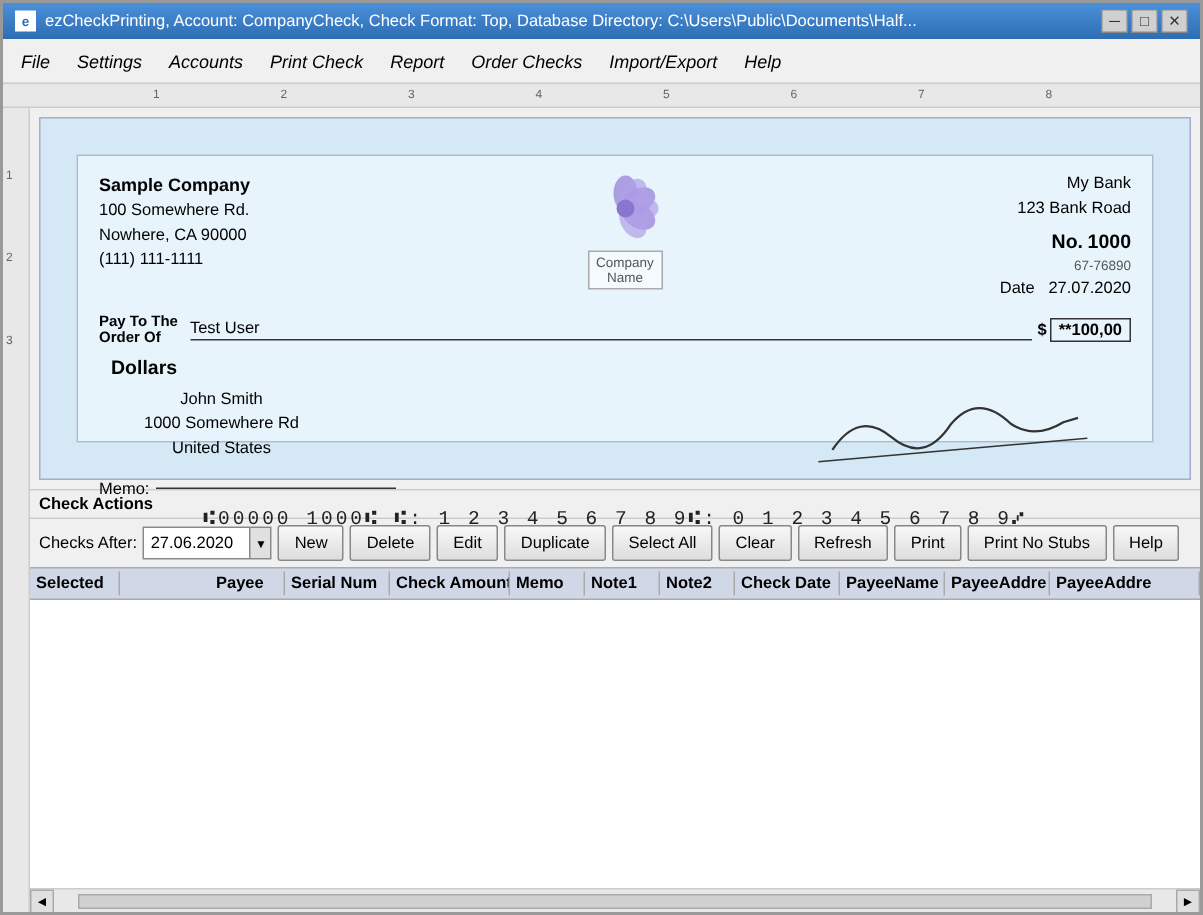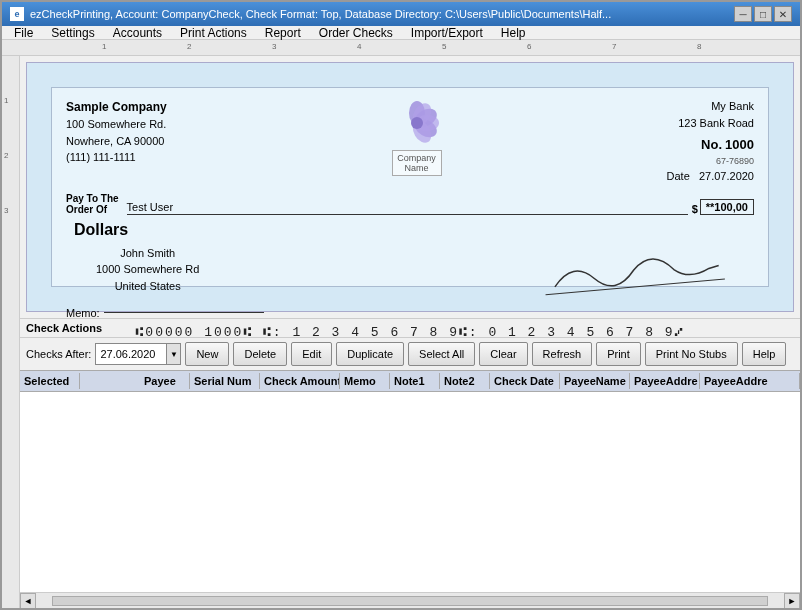--- a/index.html
+++ b/index.html
@@ -62,22 +62,23 @@
       cursor: pointer;
       color: #333;
     }
     .menu-bar {
       background: #f0f0f0;
       border-bottom: 1px solid #ccc;
       padding: 2px 4px;
       display: flex;
       gap: 2px;
       flex-shrink: 0;
-      height: 14px;
-      align-items: center;
+      height: 30px;
+      align-items: center;
+      font-style: italic;
     }
     .menu-item {
       padding: 2px 8px;
       cursor: pointer;
       font-size: 12px;
     }
     .ruler {
       background: #e8e8e8;
       border-bottom: 1px solid #ccc;
       height: 16px;
@@ -178,21 +179,21 @@
     }
     .routing-small {
       font-size: 9px;
       color: #555;
     }
     .check-date {
       font-size: 11px;
     }
     .payee-line {
       display: flex;
-      align-items: flex-end;
+      align-items: center;
       margin: 6px 0;
       font-size: 11px;
     }
     .payee-label {
       font-weight: bold;
       font-size: 10px;
       white-space: nowrap;
       margin-right: 4px;
     }
     .payee-underline {
@@ -213,21 +214,21 @@
       align-items: center;
       margin: 4px 0;
       font-size: 11px;
     }
     .words-text {
       flex: 1;
       border-bottom: 1px solid #333;
     }
     .dollars-label {
       font-weight: bold;
-      font-size: 16px;
+      font-size: 13px;
       margin-left: 8px;
     }
     .check-middle {
       display: flex;
       justify-content: space-between;
       margin: 6px 0;
     }
     .address-block {
       font-size: 11px;
       line-height: 1.5;
@@ -389,21 +390,21 @@
       <div class="title-btn">─</div>
       <div class="title-btn">□</div>
       <div class="title-btn">✕</div>
     </div>
   </div>
 
   <div class="menu-bar">
     <span class="menu-item">File</span>
     <span class="menu-item">Settings</span>
     <span class="menu-item">Accounts</span>
-    <span class="menu-item">Print Actions</span>
+    <span class="menu-item">Print Check</span>
     <span class="menu-item">Report</span>
     <span class="menu-item">Order Checks</span>
     <span class="menu-item">Import/Export</span>
     <span class="menu-item">Help</span>
   </div>
 
   <div class="ruler">
     <div class="ruler-inner">
       <span class="ruler-mark" style="left:80px">1</span>
       <span class="ruler-mark" style="left:165px">2</span>

